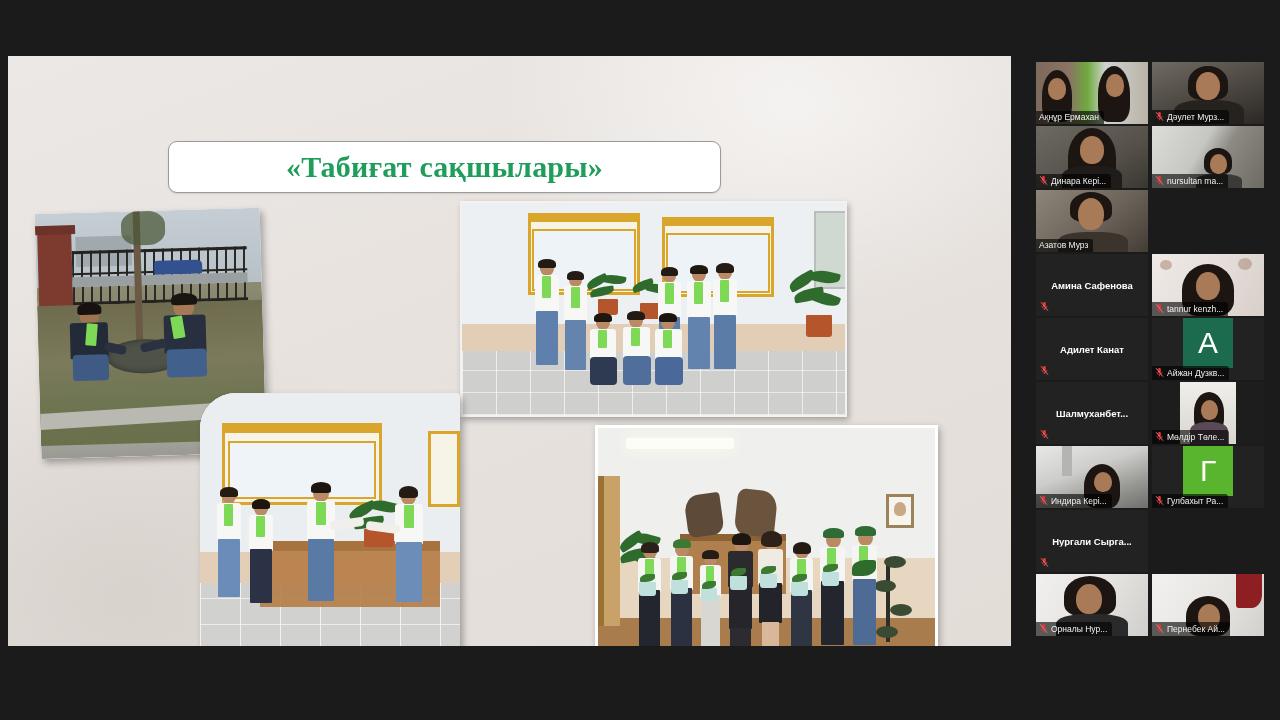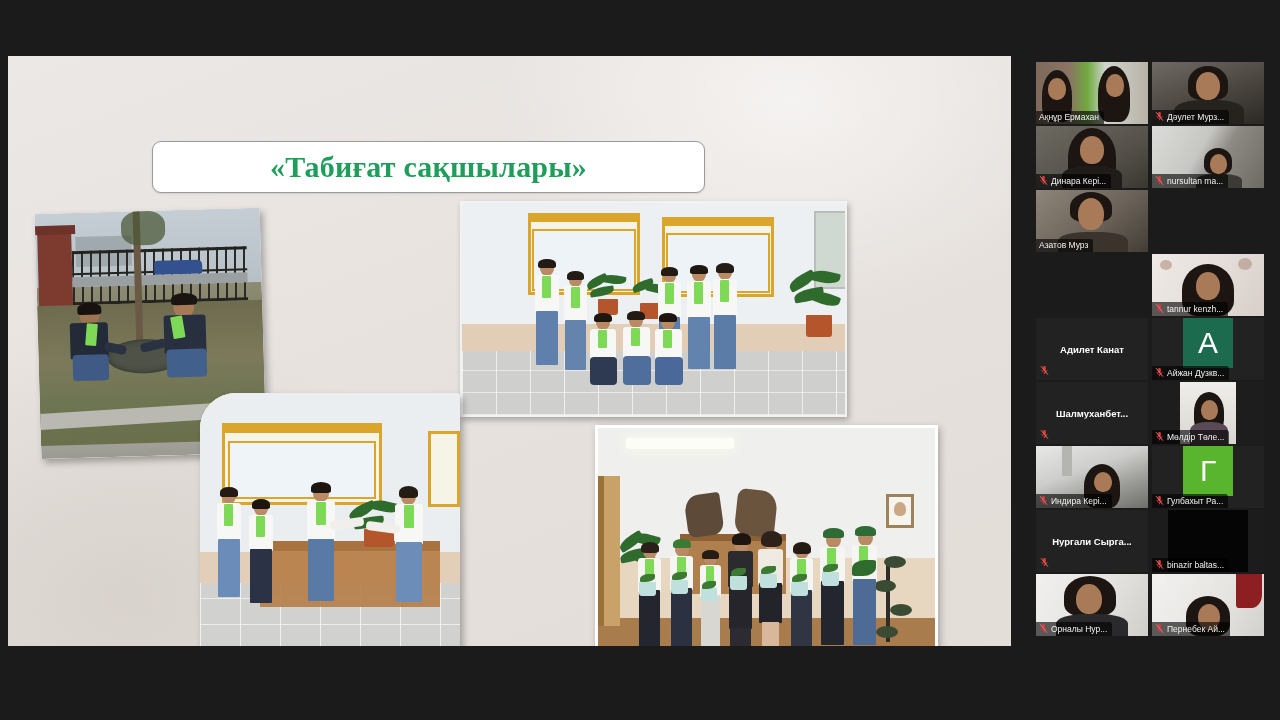--- a/index.html
+++ b/index.html
@@ -23,21 +23,21 @@
     content: ""; position: absolute; inset: 0;
     background:
       radial-gradient(ellipse 420px 300px at 78% 8%, rgba(255,255,255,.55), rgba(255,255,255,0) 70%),
       radial-gradient(ellipse 500px 380px at 12% 92%, rgba(200,192,186,.45), rgba(255,255,255,0) 70%),
       linear-gradient(160deg, #ece8e5 0%, #e7e2de 45%, #e3ddd8 100%);
     pointer-events: none;
   }
 
   
   #slide-title-box {
-    position: absolute; left: 144px; top: 85px;
+    position: absolute; left: 160px; top: 85px;
     width: 553px; height: 52px;
     background: #ffffff;
     border: 1px solid #9a9a9a;
     border-radius: 9px;
     display: flex; align-items: center; justify-content: center;
     box-shadow: 0 1px 2px rgba(0,0,0,.10);
   }
   #slide-title-text {
     font-family: "Liberation Serif", serif;
     font-weight: bold;
@@ -576,20 +576,32 @@
       <div class="tile col0" style="top: 128px;">
         <div class="tile-video cam">
           <div class="wall" style="background:linear-gradient(140deg,#8e857a 0%,#6b6359 55%,#433d36 100%)"></div>
           <div class="person-hair" style="left:34px;top:2px;width:42px;height:30px"></div>
           <div class="person-head" style="left:42px;top:8px;width:26px;height:32px"></div>
           <div class="person-body" style="left:22px;top:42px;width:70px;height:22px;background:#3a342c"></div>
         </div>
         <div class="tile-namebar">
           <span class="tile-name">Азатов Мурз</span>
         </div>
+      </div>
+      <div class="tile col0" style="top: 192px;">
+        <div class="tile-blank"></div>
+        <div class="tile-centername">Амина Сафенова</div>
+        <span class="mic-muted mic-corner">
+          <svg viewBox="0 0 24 28" aria-hidden="true">
+            <path d="M12 2c-2 0-3.4 1.5-3.4 3.4v7.2c0 1.9 1.4 3.4 3.4 3.4s3.4-1.5 3.4-3.4V5.4C15.4 3.5 14 2 12 2z" fill="#e03a3a"></path>
+            <path d="M5 12.5c0 3.8 3 6.9 7 6.9s7-3.1 7-6.9" stroke="#e03a3a" stroke-width="2.2" fill="none"></path>
+            <path d="M12 19.4V24" stroke="#e03a3a" stroke-width="2.2"></path>
+            <path d="M3 2.6L21 25" stroke="#ff6a6a" stroke-width="2.6"></path>
+          </svg>
+        </span>
       </div>
       <div class="tile col1" style="top: 192px;">
         <div class="tile-video cam">
           <div class="wall" style="background:linear-gradient(120deg,#efeae6 0%,#e6dfdb 45%,#d8cfc9 100%)"></div>
           <div style="position:absolute;left:8px;top:6px;width:12px;height:10px;background:#b08f7d;border-radius:50%;opacity:.6"></div>
           <div style="position:absolute;left:86px;top:4px;width:14px;height:12px;background:#a98a79;border-radius:50%;opacity:.55"></div>
           <div class="person-hair" style="left:30px;top:10px;width:52px;height:52px"></div>
           <div class="person-head" style="left:44px;top:18px;width:24px;height:28px"></div>
         </div>
         <div class="tile-namebar">
@@ -702,38 +714,20 @@
         <div class="tile-centername">Нургали  Сырга...</div>
         <span class="mic-muted mic-corner">
           <svg viewBox="0 0 24 28" aria-hidden="true">
             <path d="M12 2c-2 0-3.4 1.5-3.4 3.4v7.2c0 1.9 1.4 3.4 3.4 3.4s3.4-1.5 3.4-3.4V5.4C15.4 3.5 14 2 12 2z" fill="#e03a3a"></path>
             <path d="M5 12.5c0 3.8 3 6.9 7 6.9s7-3.1 7-6.9" stroke="#e03a3a" stroke-width="2.2" fill="none"></path>
             <path d="M12 19.4V24" stroke="#e03a3a" stroke-width="2.2"></path>
             <path d="M3 2.6L21 25" stroke="#ff6a6a" stroke-width="2.6"></path>
           </svg>
         </span>
       </div>
-      <div class="tile col1" style="top: 448px;">
-        <div class="tile-video cam">
-          <div class="wall" style="background:#050505"></div>
-          <div style="position:absolute;left:0;top:0;width:16px;height:100%;background:#1c1c1c"></div>
-          <div style="position:absolute;right:0;top:0;width:16px;height:100%;background:#1c1c1c"></div>
-        </div>
-        <div class="tile-namebar">
-          <span class="mic-muted">
-            <svg viewBox="0 0 24 28" aria-hidden="true">
-              <path d="M12 2c-2 0-3.4 1.5-3.4 3.4v7.2c0 1.9 1.4 3.4 3.4 3.4s3.4-1.5 3.4-3.4V5.4C15.4 3.5 14 2 12 2z" fill="#e03a3a"></path>
-              <path d="M5 12.5c0 3.8 3 6.9 7 6.9s7-3.1 7-6.9" stroke="#e03a3a" stroke-width="2.2" fill="none"></path>
-              <path d="M12 19.4V24" stroke="#e03a3a" stroke-width="2.2"></path>
-              <path d="M3 2.6L21 25" stroke="#ff6a6a" stroke-width="2.6"></path>
-            </svg>
-          </span>
-          <span class="tile-name">binazir baltas...</span>
-        </div>
-      </div>
       <div class="tile col0" style="top: 512px;">
         <div class="tile-video cam">
           <div class="wall" style="background:linear-gradient(120deg,#f1f0ee 0%,#e4e3e0 55%,#cfcecb 100%)"></div>
           <div class="person-hair" style="left:28px;top:2px;width:52px;height:40px"></div>
           <div class="person-head" style="left:40px;top:10px;width:26px;height:30px"></div>
           <div class="person-body" style="left:20px;top:40px;width:72px;height:24px;background:#2a2a2c"></div>
         </div>
         <div class="tile-namebar">
           <span class="mic-muted">
             <svg viewBox="0 0 24 28" aria-hidden="true">

